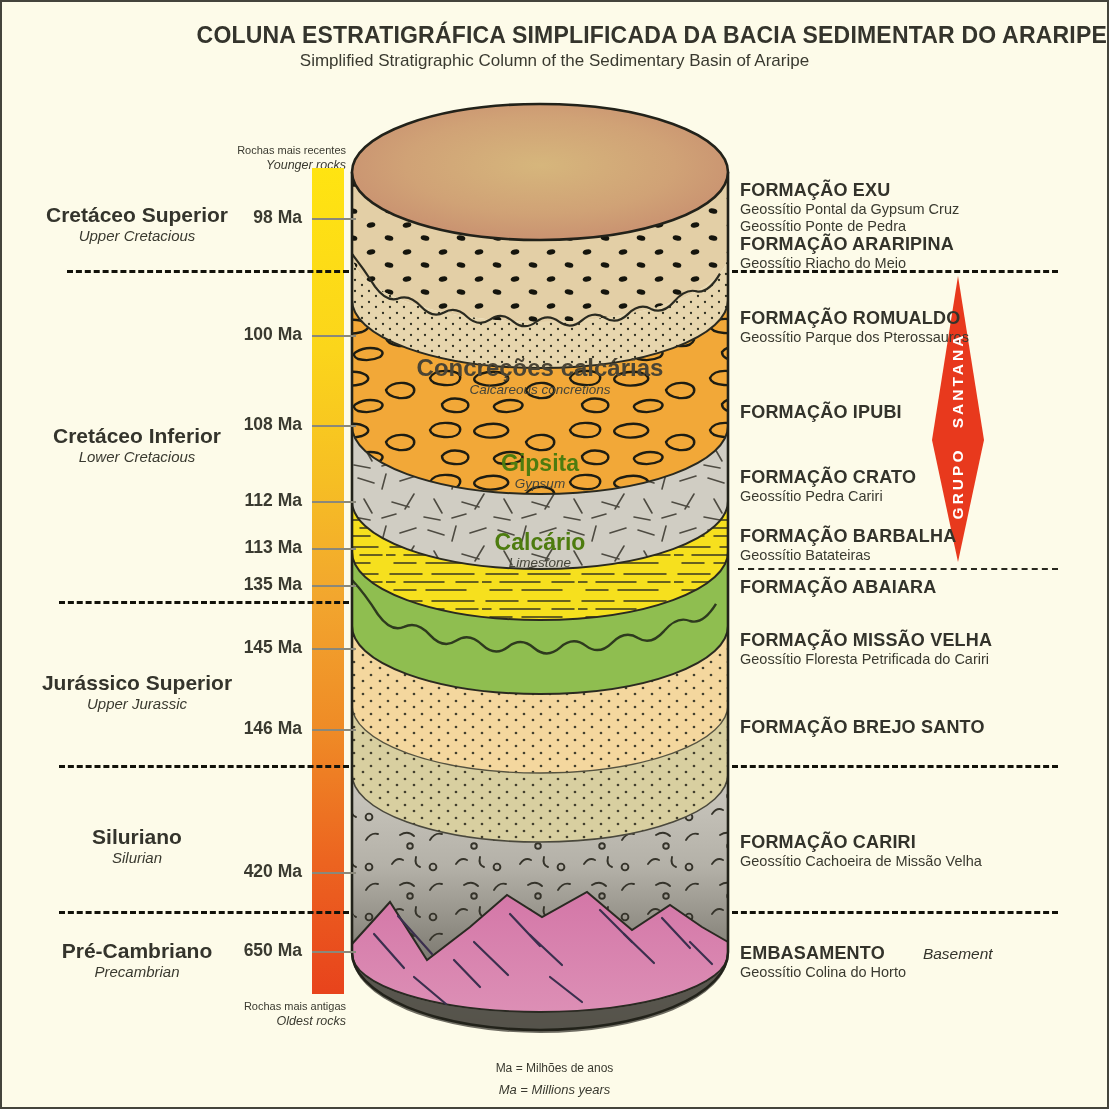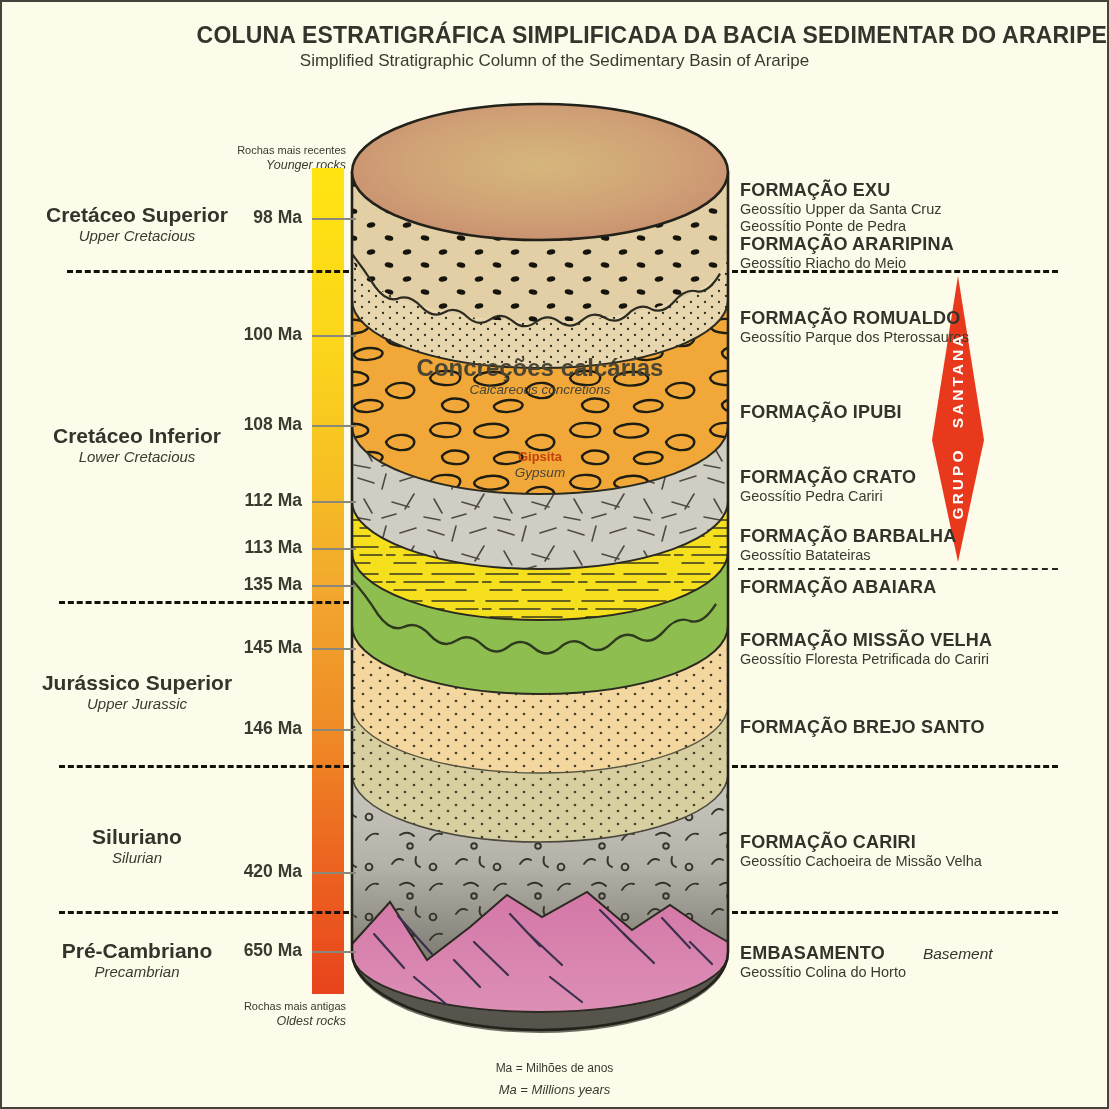--- a/index.html
+++ b/index.html
@@ -27,21 +27,21 @@
   .dash-l{position:absolute;left:57px;width:290px;height:0;border-top:3px dashed #12120a;}
   .dash-r{position:absolute;left:730px;width:326px;height:0;border-top:3px dashed #12120a;}
   .dash-fine{position:absolute;left:736px;width:320px;height:0;border-top:2px dashed #28281f;}
 
   .fm{position:absolute;left:738px;width:345px;line-height:1.18;}
   .fm .nm{font-weight:bold;font-size:18px;color:#33332b;letter-spacing:.2px;}
   .fm .gs{font-size:14.5px;color:#3a3a30;}
   .fm .nm .en-inline{font-weight:normal;font-style:italic;font-size:15.5px;margin-left:38px;letter-spacing:0;}
 
   .collbl{position:absolute;left:388px;width:300px;text-align:center;line-height:1.15;}
-  .collbl .pt{font-weight:bold;font-size:13px;color:#c2410c;}
+  .collbl .pt{font-weight:bold;font-size:23px;color:#4d7c0f;}
   .collbl .en{font-size:13.5px;font-style:italic;color:#45453a;}
   .collbl.conc .pt{font-size:24px;color:#4a4434;}
 
   .santana{position:absolute;left:956px;top:424px;transform:translate(-50%,-50%) rotate(-90deg);
     white-space:nowrap;color:#fff;font-weight:bold;font-size:15.5px;letter-spacing:3px;word-spacing:12px;}
 
   .footer{position:absolute;left:0;width:100%;text-align:center;}
   .footer .pt{font-size:12px;}
   .footer .en{font-size:13px;font-style:italic;}
 
@@ -272,21 +272,21 @@
   <div class="dash-r" style="top:268px"></div>
   <div class="dash-l" style="top:599px"></div>
   <div class="dash-fine" style="top:566px"></div>
   <div class="dash-l" style="top:763px"></div>
   <div class="dash-r" style="top:763px"></div>
   <div class="dash-l" style="top:909px"></div>
   <div class="dash-r" style="top:909px"></div>
 
   <div class="fm" style="top:178px">
     <div class="nm">FORMAÇÃO EXU</div>
-    <div class="gs">Geossítio Upper da Santa Cruz</div>
+    <div class="gs">Geossítio Pontal da Gypsum Cruz</div>
     <div class="gs">Geossítio Ponte de Pedra</div>
   </div>
   <div class="fm" style="top:232px">
     <div class="nm">FORMAÇÃO ARARIPINA</div>
     <div class="gs">Geossítio Riacho do Meio</div>
   </div>
   <div class="fm" style="top:306px">
     <div class="nm">FORMAÇÃO ROMUALDO</div>
     <div class="gs">Geossítio Parque dos Pterossauros</div>
   </div>
@@ -323,17 +323,21 @@
   <div class="santana">GRUPO SANTANA</div>
 
   <div class="collbl conc" style="top:352px">
     <div class="pt">Concreções calcárias</div>
     <div class="en">Calcareous concretions</div>
   </div>
   <div class="collbl" style="top:448px">
     <div class="pt">Gipsita</div>
     <div class="en">Gypsum</div>
   </div>
+  <div class="collbl" style="top:527px">
+    <div class="pt">Calcário</div>
+    <div class="en">Limestone</div>
+  </div>
 
   <div class="footer" style="top:1056px"><span class="pt">Ma = Milhões de anos</span></div>
   <div class="footer" style="top:1078px"><span class="en">Ma = Millions years</span></div>
 
 </div>
 
 </body></html>

